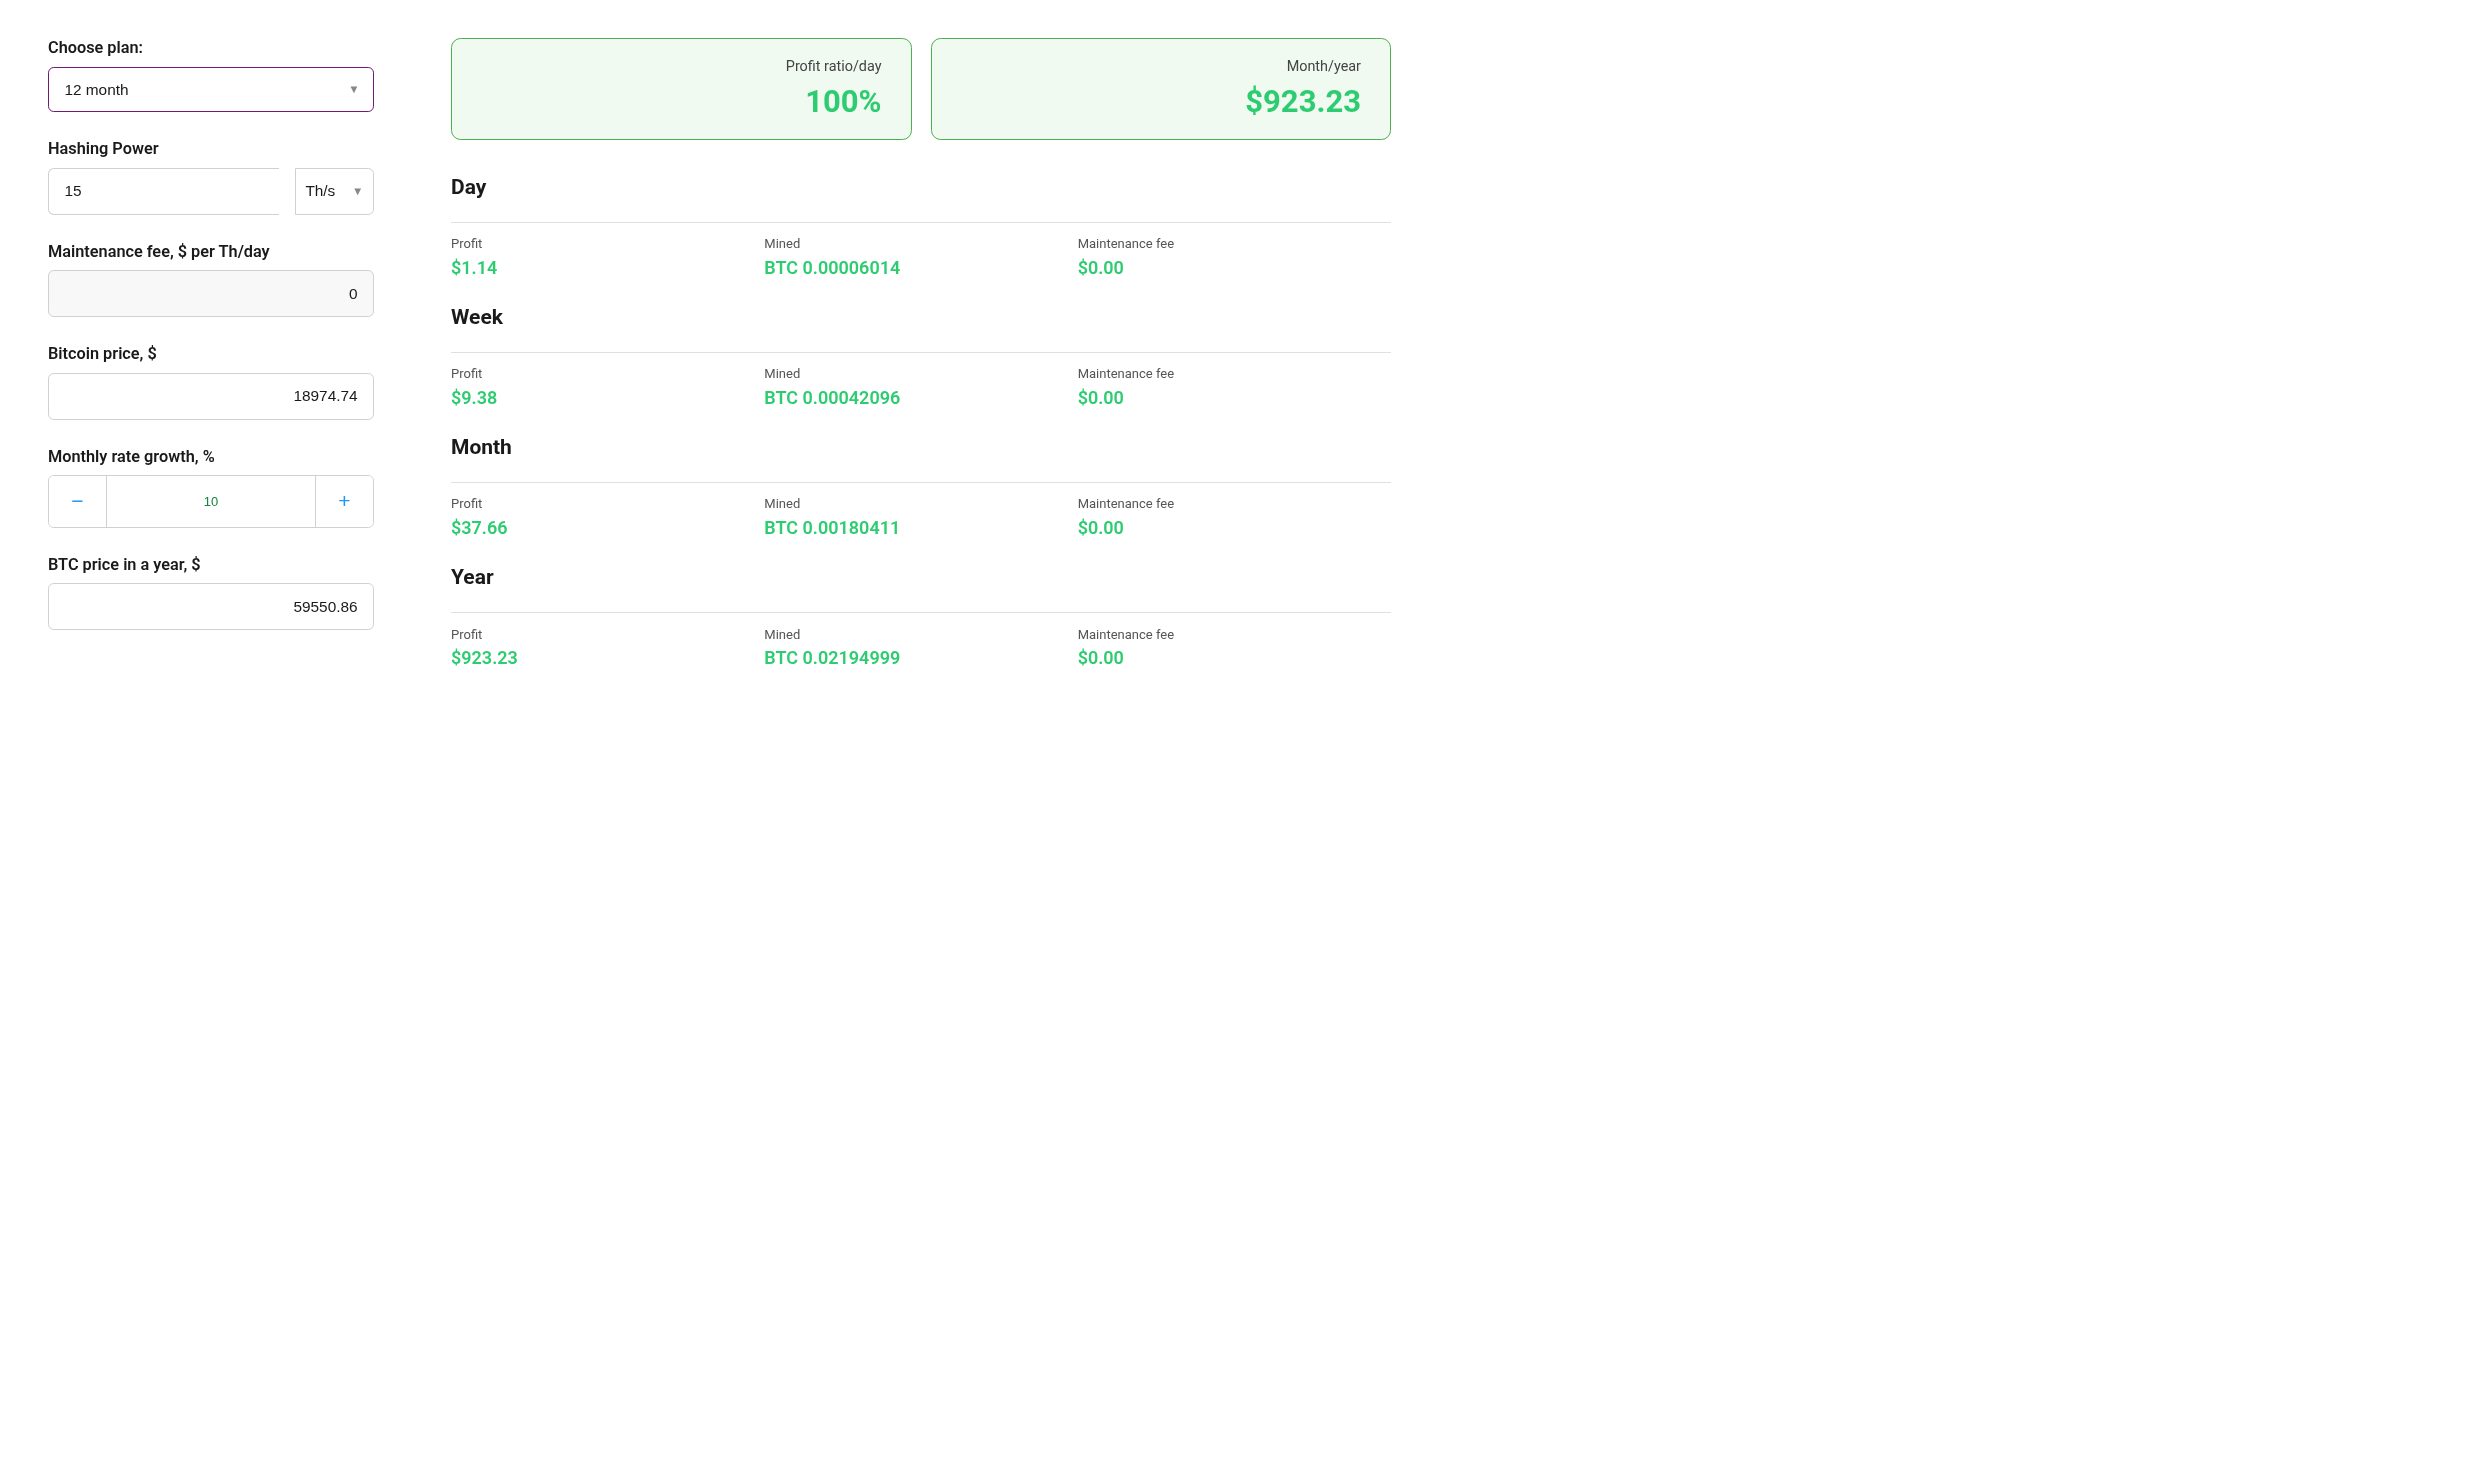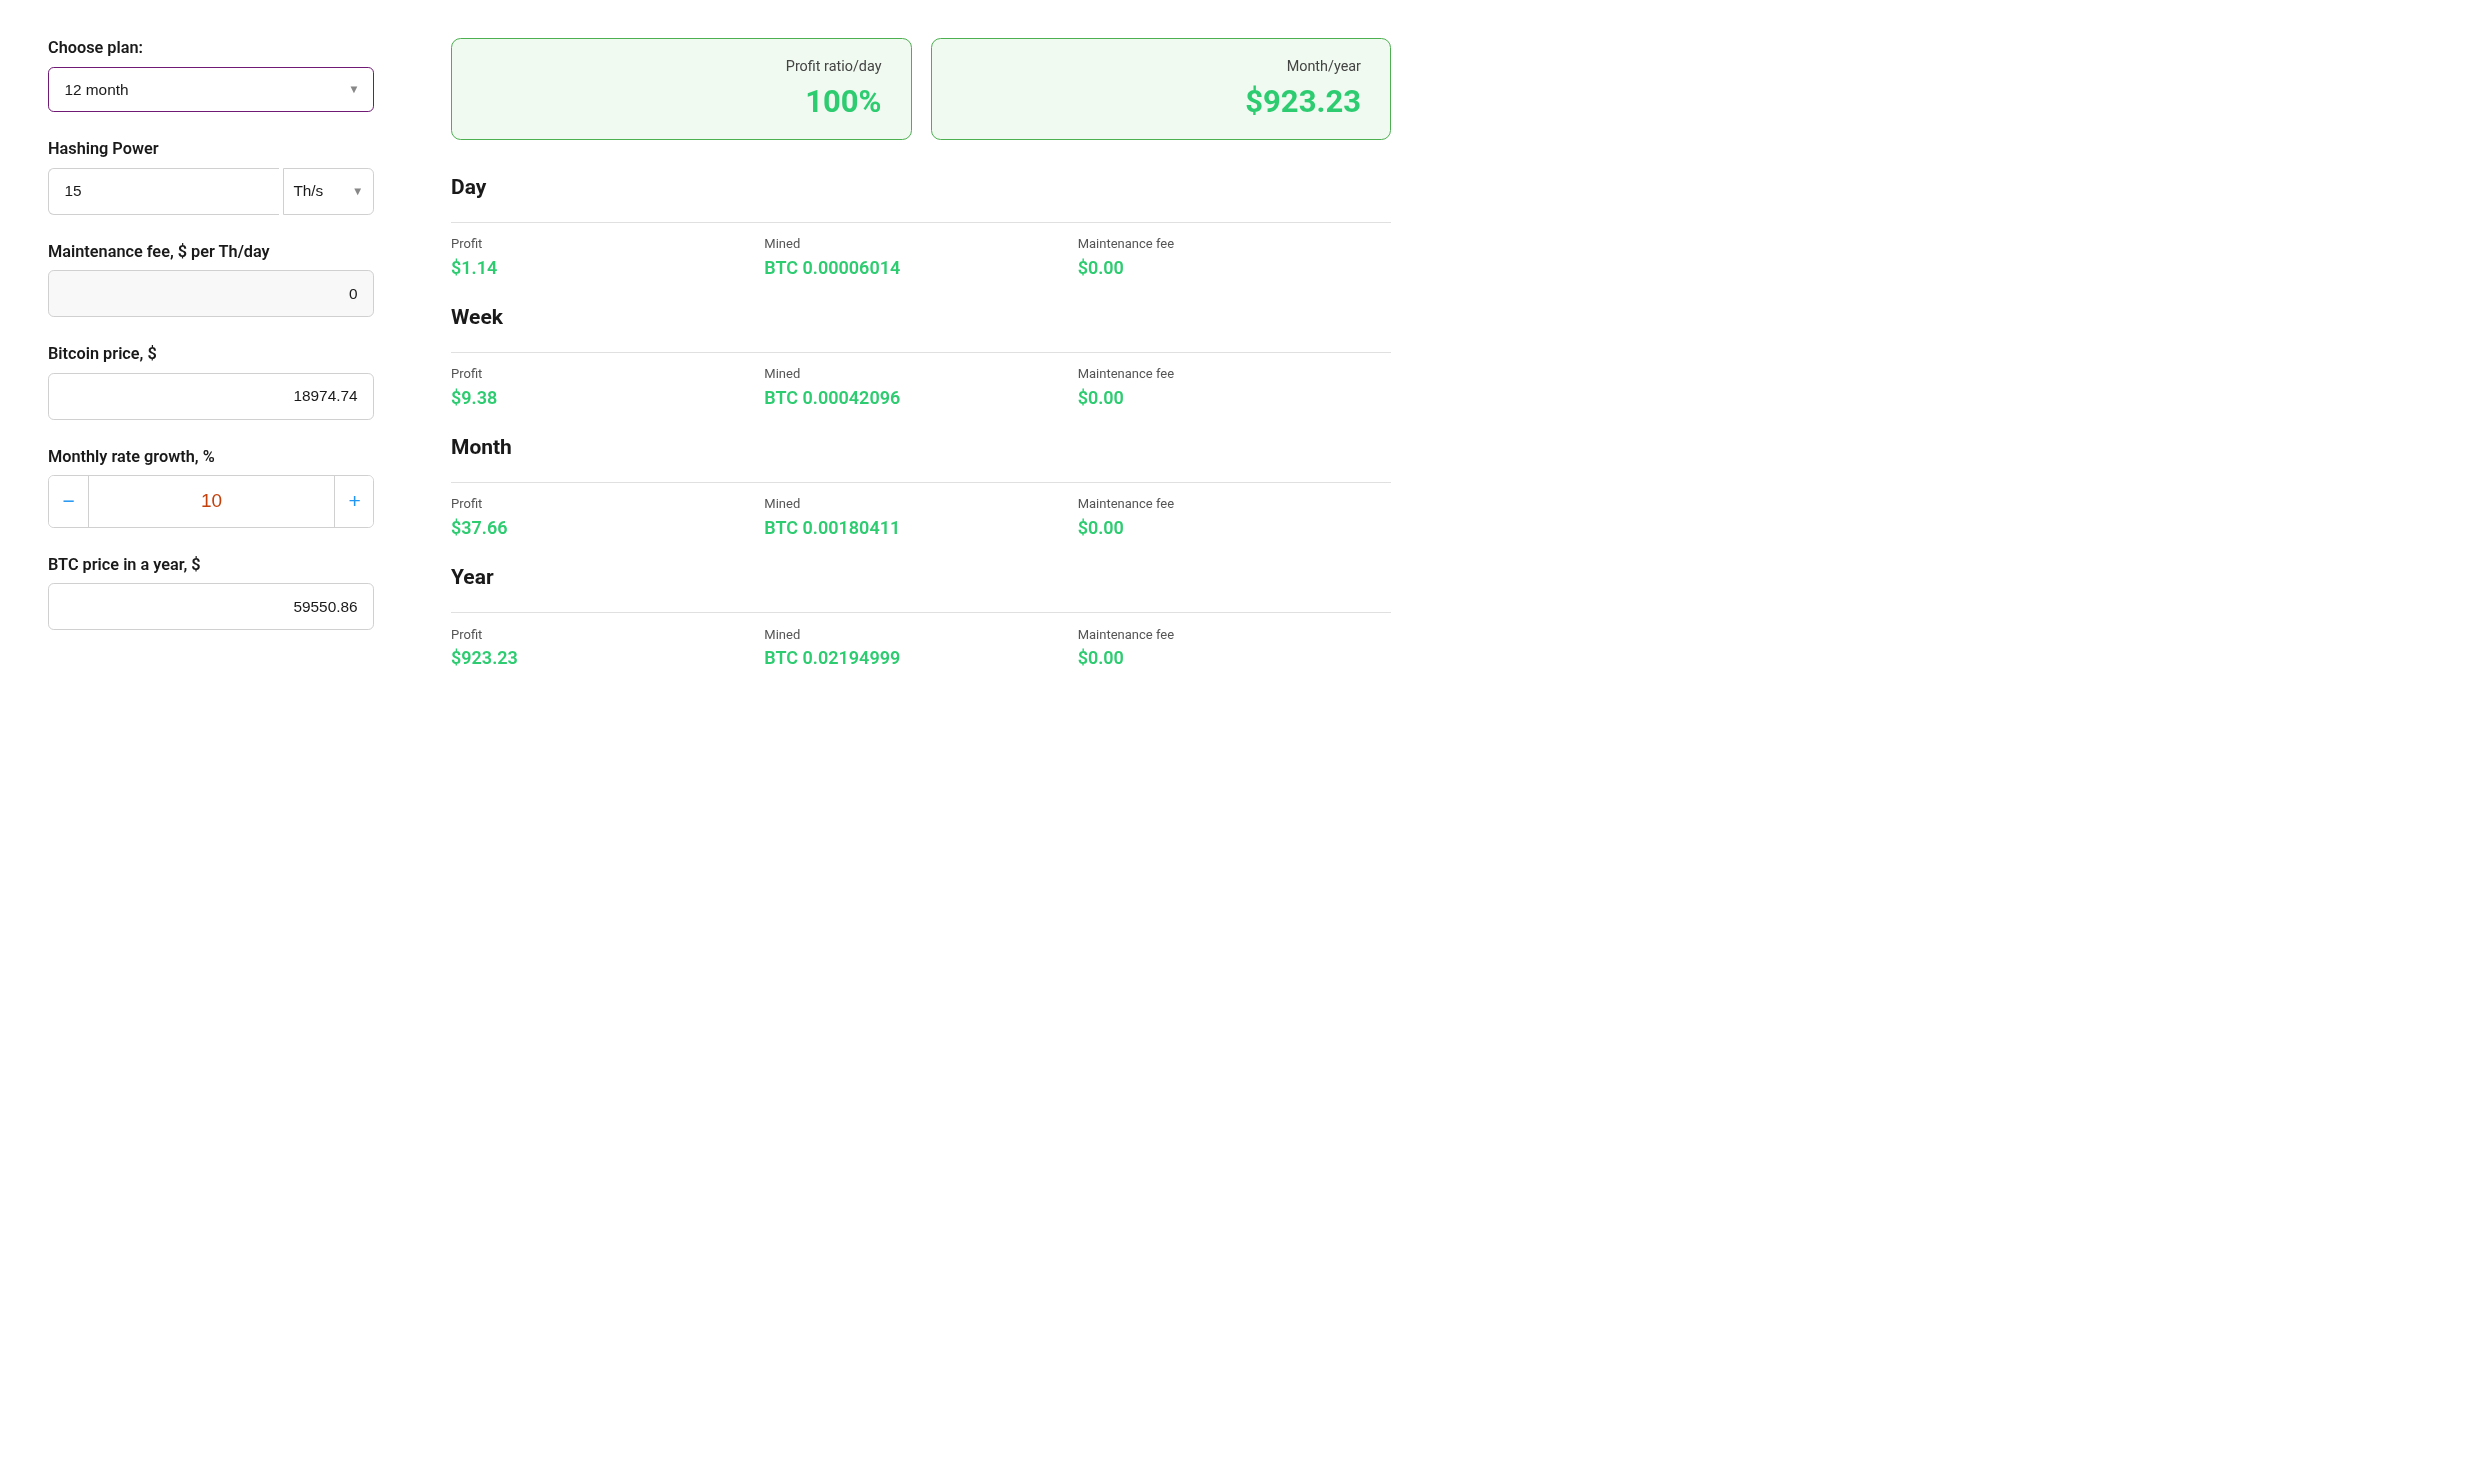--- a/index.html
+++ b/index.html
@@ -55,21 +55,21 @@
       position: absolute;
       right: 13.4px;
       top: 50%;
       transform: translateY(-50%);
       pointer-events: none;
       color: #888;
       font-size: 11.5px;
     }
     .hashing-row {
       display: flex;
-      gap: 4px;
+      gap: 16px;
     }
     .hashing-input {
       flex: 1;
       border: 1px solid #d0d0d0;
       border-right: none;
       border-radius: 5.8px 0 0 5.8px;
       padding: 13.4px 15.4px;
       font-size: 15.4px;
       color: #1a1a1a;
       outline: none;
@@ -133,22 +133,22 @@
       color: #2196f3;
       font-weight: 400;
       padding: 13.4px;
     }
     .stepper-btn.minus { border-right: 1px solid #d0d0d0; }
     .stepper-btn.plus { border-left: 1px solid #d0d0d0; }
     .stepper-input {
       flex: 1;
       border: none;
       text-align: center;
-      font-size: 19px;
-      color: #c2410c;
+      font-size: 13px;
+      color: #15803d;
       outline: none;
       background: #fff;
     }
 
     
     .summary-cards {
       display: flex;
       gap: 19px;
       margin-bottom: 35px;
     }

